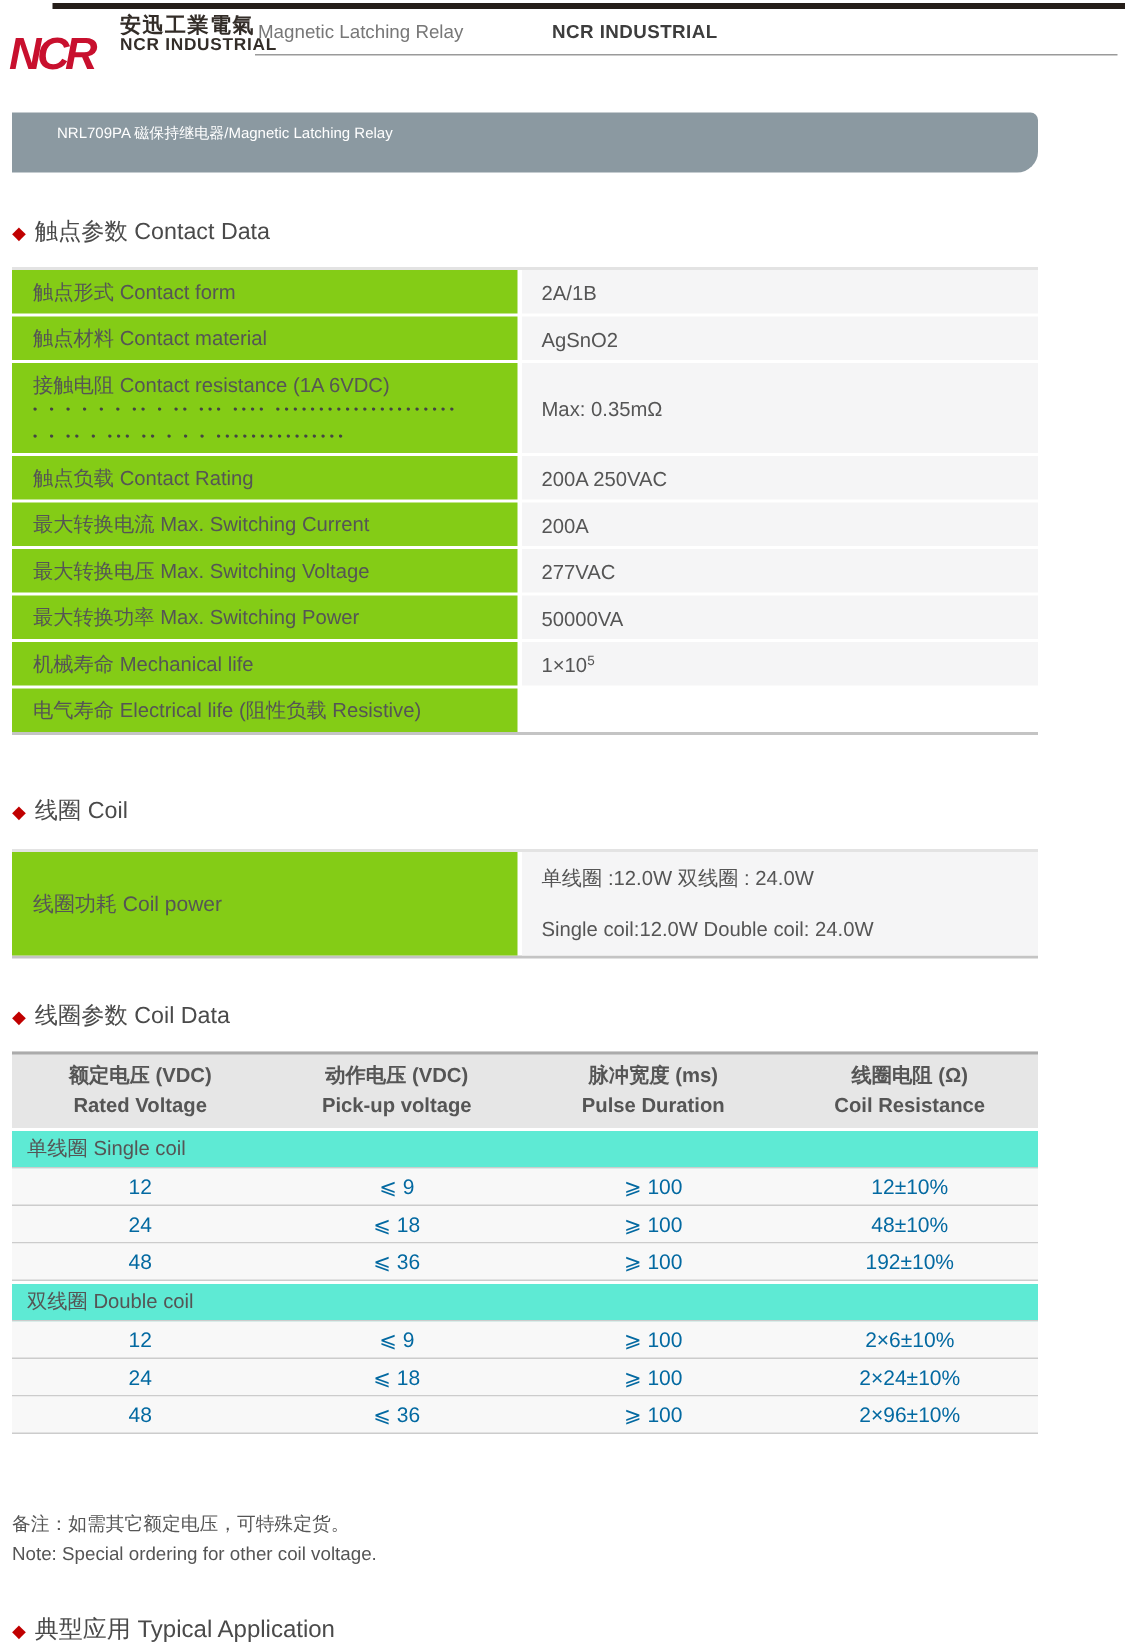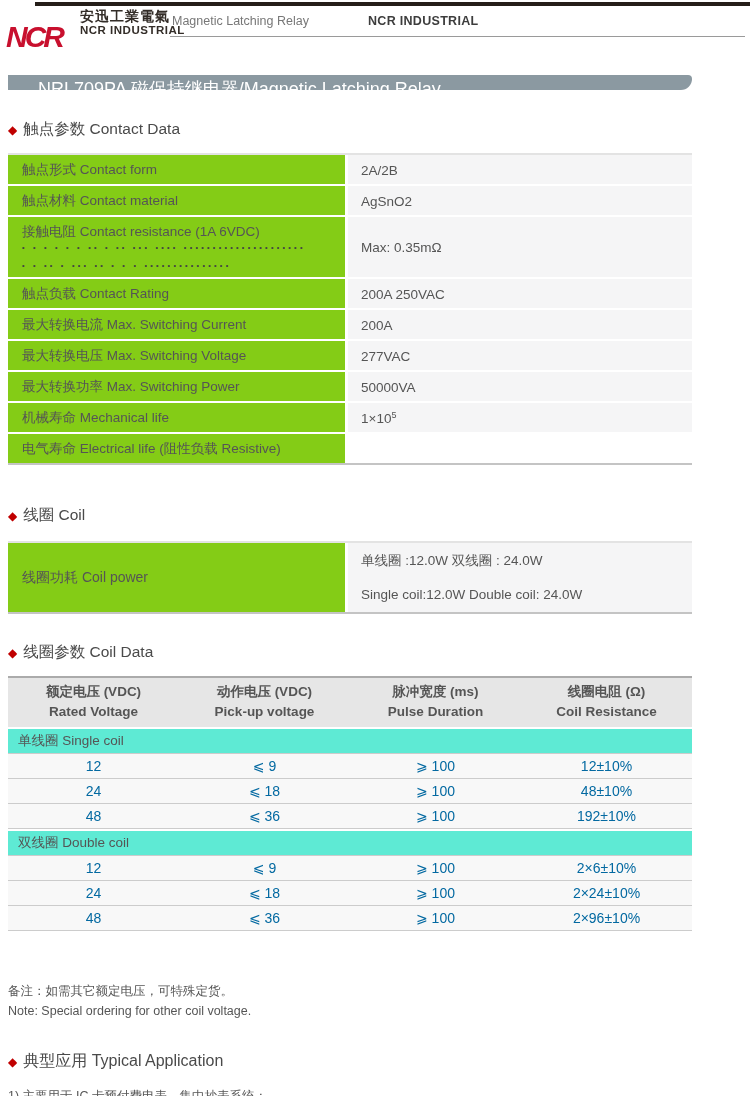--- a/index.html
+++ b/index.html
@@ -20,23 +20,23 @@
   }
   .logo-text { position:absolute; left:80px; top:9px; color:#332d28; }
   .logo-cn { font-size:14px; font-weight:bold; letter-spacing:1px; line-height:15px; }
   .logo-en { font-size:11.5px; font-weight:bold; letter-spacing:0.5px; line-height:13px; }
   .doc-title { position:absolute; left:172px; top:14px; font-size:12.5px; color:#777; }
   .company   { position:absolute; left:368px; top:14px; font-size:12.5px; font-weight:bold; color:#3d3d3d; letter-spacing:0.3px; }
   .header-rule { position:absolute; left:170px; top:36px; width:575px; border-top:1.5px solid #9a9a9a; }
 
   
   .titlebar {
-    margin:7px 58px 0 8px; height:15px;
+    margin:7px 58px 0 8px; height:40px;
     background:#8b99a1; color:#fff;
-    font-size:18px; line-height:29px; padding-left:30px;
+    font-size:10px; line-height:29px; padding-left:30px;
     border-radius:0 5px 14px 0;
   }
 
   
   .sec { margin-left:8px; font-size:15.5px; color:#4a4a4a; display:flex; align-items:center; }
   .diamond { color:#c00000; font-size:12px; margin-right:6px; }
   .sec-contact { margin-top:29px; }
   .sec-coil    { margin-top:40px; }
   .sec-coildata{ margin-top:28px; }
   .sec-app     { margin-top:30px; font-size:16px; }
@@ -101,21 +101,21 @@
 <div class="titlebar">NRL709PA 磁保持继电器/Magnetic Latching Relay</div>
 
 <div class="sec sec-contact">
   <span class="diamond">◆</span>
   <span>触点参数 Contact Data</span>
 </div>
 
 <div class="ctable">
   <div class="crow">
     <div class="cl">触点形式 Contact form</div>
-    <div class="cr">2A/2B</div>
+    <div class="cr">2A/1B</div>
   </div>
   <div class="crow">
     <div class="cl">触点材料 Contact material</div>
     <div class="cr">AgSnO2</div>
   </div>
   <div class="crow">
     <div class="cl">
       <div>接触电阻 Contact resistance (1A 6VDC)</div>
       <div class="dots">• • • • • • •• • •• ••• •••• •••••••••••••••••••••</div>
       <div class="dots d2">• • •• • ••• •• • • • •••••••••••••••</div>

